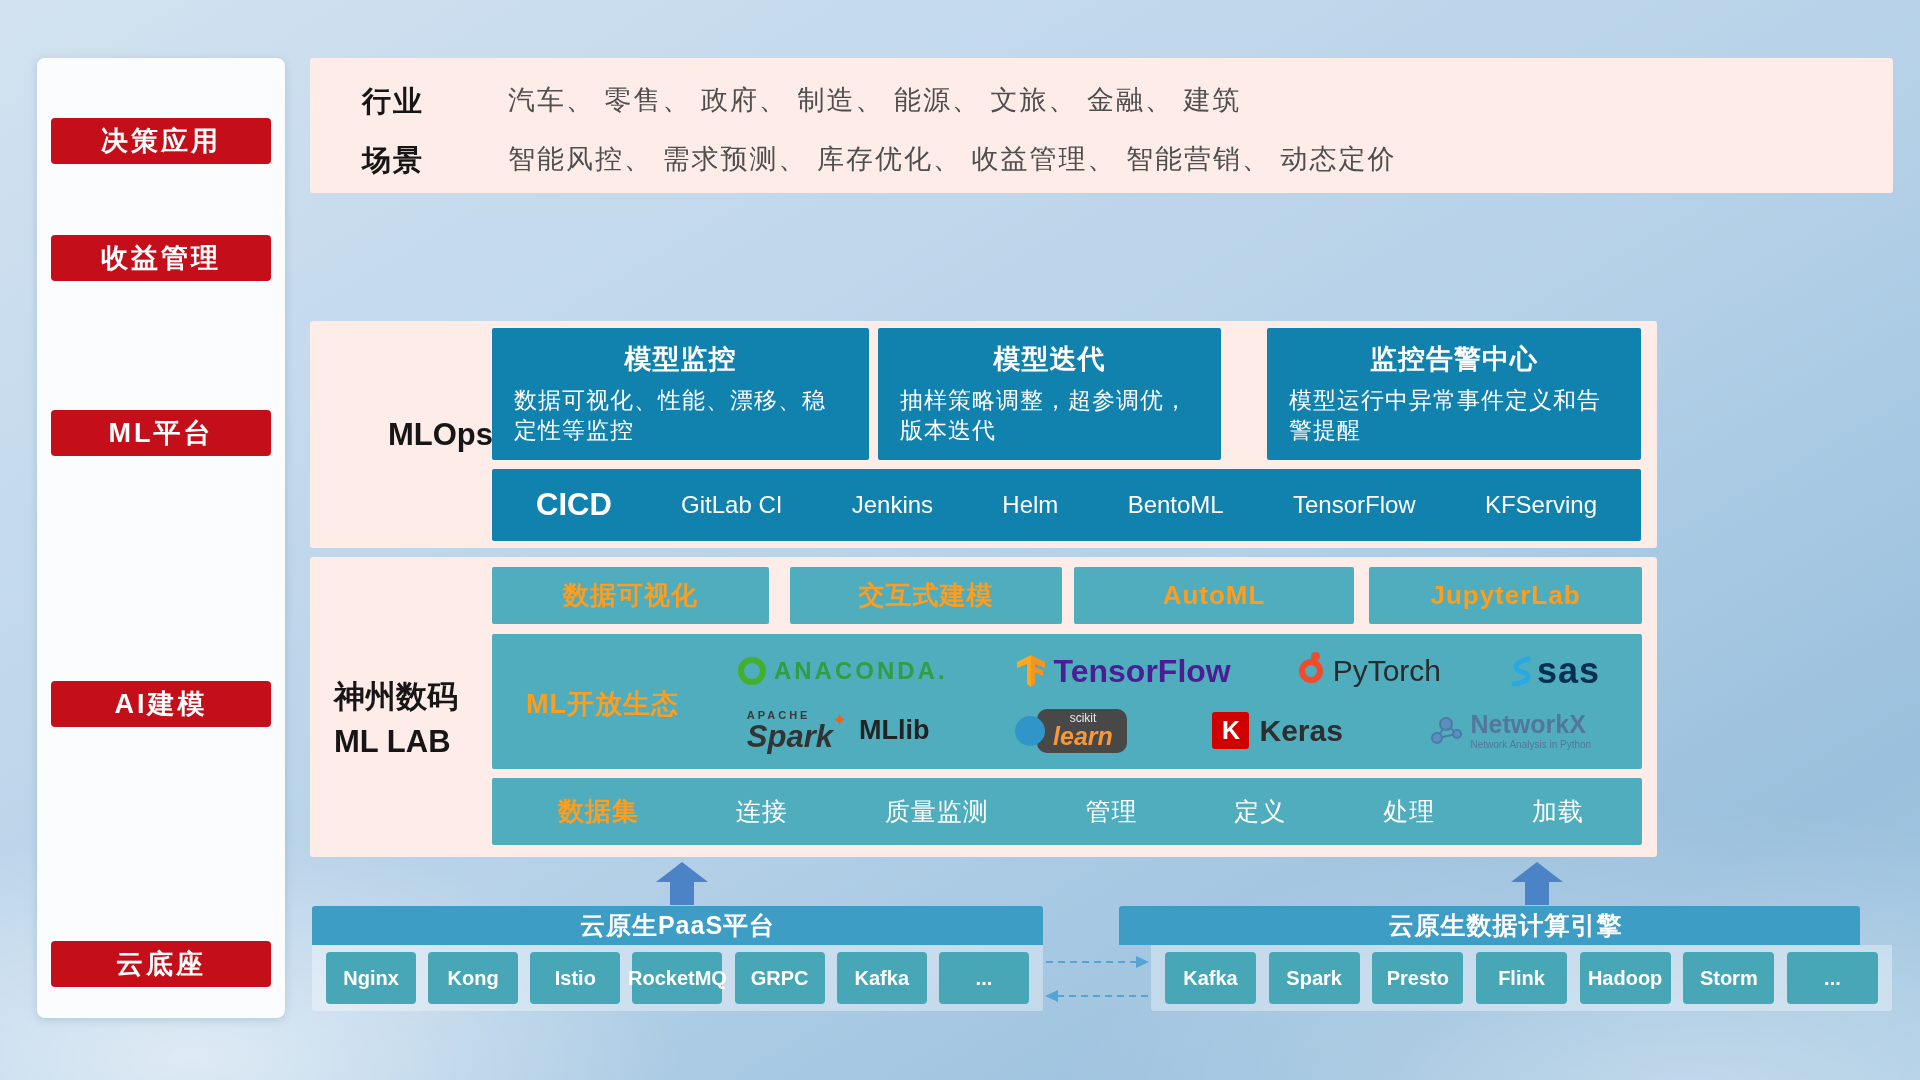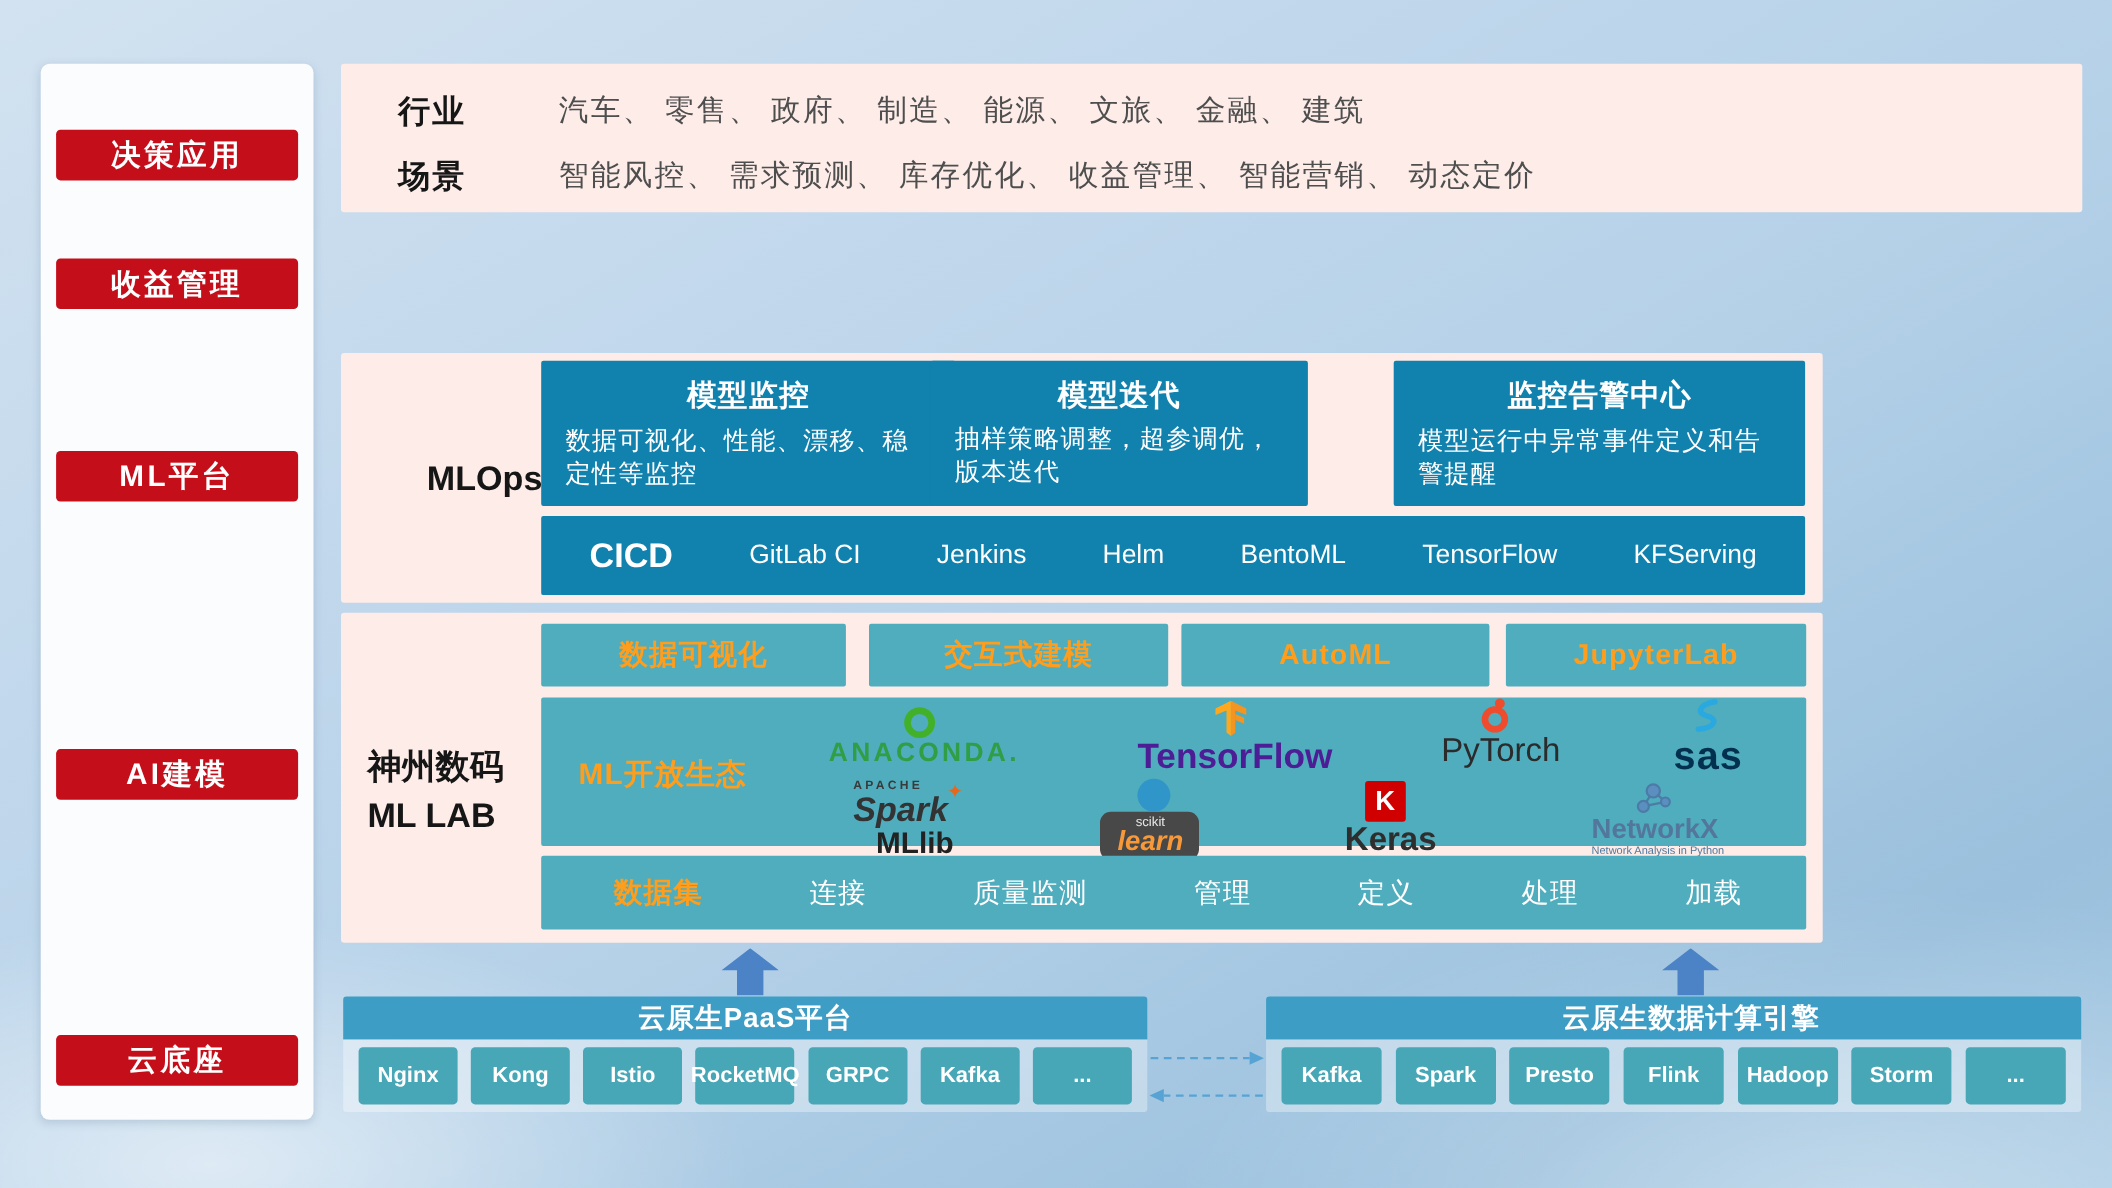--- a/index.html
+++ b/index.html
@@ -37,21 +37,21 @@
   .r2-label { position:absolute; left:46px; top:34px; font-size:31px; font-weight:bold; color:#161616; }
   .r2-btn { position:absolute; top:26px; height:55px; background:#b1b1b3; color:#3c3c3c;
     font-size:26px; font-weight:bold; display:flex; align-items:center; justify-content:center; border-radius:2px; }
   .r2-btn.b0 { left:183px; width:253px; } .r2-btn.b1 { left:559px; width:251px; }
   .r2-btn.b2 { left:934px; width:251px; } .r2-btn.b3 { left:1309px; width:252px; }
 
   
   .row3 { left:310px; top:321px; width:1347px; height:227px; }
   .mlops-label { position:absolute; left:78px; top:96px; font-size:31px; font-weight:bold; color:#161616; }
   .ml-card { position:absolute; top:7px; height:132px; background:#1181ae; color:#fff; border-radius:2px; }
-  .ml-card.c0 { left:182px; width:377px; } .ml-card.c1 { left:536px; width:343px;font-family:Liberation Mono, monospace; } .ml-card.c2 { left:957px; width:374px; }
+  .ml-card.c0 { left:182px; width:377px; } .ml-card.c1 { left:568px; width:343px; } .ml-card.c2 { left:957px; width:374px; }
   .ml-card-title { display:block; padding-top:13px; text-align:center; font-size:27px; font-weight:bold; letter-spacing:1px; }
   .ml-card-desc  { display:block; padding:9px 22px 0 22px; font-size:23px; line-height:1.3; letter-spacing:1px; }
   .cicd-bar { position:absolute; left:182px; top:148px; width:1149px; height:72px; background:#1181ae;
     border-radius:2px; display:flex; align-items:center; justify-content:space-between; padding:0 44px; color:#fff; }
   .cicd-label { font-size:31px; font-weight:bold; }
   .cicd-tool  { font-size:24px; font-weight:500; }
 
   
   .monitor { left:1660px; top:321px; width:233px; height:536px; }
   .mon-title { position:absolute; top:16px; width:100%; text-align:center;
@@ -66,21 +66,21 @@
   .lab-label { position:absolute; left:24px; top:118px; font-size:31px; font-weight:bold; color:#161616; line-height:1.45; }
   .r4-btn { position:absolute; top:10px; height:57px; background:#4fadbd; color:#ff9d1c;
     font-size:26px; font-weight:bold; letter-spacing:1px; display:flex; align-items:center; justify-content:center; border-radius:2px; }
   .r4-btn.t0 { left:182px; width:277px; } .r4-btn.t1 { left:480px; width:272px; }
   .r4-btn.t2 { left:764px; width:280px; } .r4-btn.t3 { left:1059px; width:273px; }
 
   .eco-box { position:absolute; left:182px; top:77px; width:1150px; height:135px; background:#4fadbd; border-radius:2px; }
   .eco-label { position:absolute; left:34px; top:52px; font-size:27px; font-weight:bold; color:#ff9d1c; letter-spacing:1px; }
   .eco-logos { position:absolute; left:212px; right:8px; top:0; bottom:0; display:flex; flex-direction:column; justify-content:space-evenly; }
   .eco-row { display:flex; align-items:center; justify-content:space-around; }
-  .logo { display:flex; align-items:center;flex-direction:column; }
+  .logo { display:flex; align-items:center; }
 
   .ana-ring { display:inline-block; width:28px; height:28px; border:6px solid #43b02a; border-radius:50%; margin-right:8px; }
   .ana-text { font-size:24px; font-weight:bold; color:#2f9e44; letter-spacing:3px; }
 
   .tf-text { font-size:32px; font-weight:bold; color:#4c1d95; margin-left:8px; }
 
   .pt-icon { display:inline-block; width:24px; height:24px; border:6px solid #ee4c2c; border-radius:50%; position:relative; margin-right:10px; }
   .pt-dot { position:absolute; top:-13px; right:-3px; width:9px; height:9px; background:#ee4c2c; border-radius:50%; }
   .pt-text { font-size:30px; font-weight:500; color:#2b2b2b; }
 
@@ -110,21 +110,21 @@
   .data-label { font-size:26px; font-weight:bold; color:#ff9d1c; letter-spacing:1px; }
   .data-item { font-size:25px; color:#fff; letter-spacing:1px; }
 
   
   .arrow-up { position:absolute; top:862px; width:52px; height:43px; }
   .arrow-up.a0 { left:656px; } .arrow-up.a1 { left:1511px; }
 
   .cloud-head { position:absolute; top:906px; height:39px; background:#3d9dc5; color:#fff;
     font-size:25px; font-weight:bold; letter-spacing:1px; display:flex; align-items:center; justify-content:center; border-radius:3px 3px 0 0; }
   .cloud-head.paas { left:312px; width:731px; }
-  .cloud-head.eng  { left:1151px; width:741px;padding-left:32px; }
+  .cloud-head.eng  { left:1119px; width:741px;padding-left:32px; }
   .cloud-body { position:absolute; top:945px; height:66px; background:rgba(255,255,255,0.35);
     display:flex; align-items:center; justify-content:space-between; padding:0 14px; border-radius:0 0 3px 3px; }
   .cloud-body.paas { left:312px; width:731px; }
   .cloud-body.eng  { left:1151px; width:741px; }
   .cloud-btn { height:52px; background:#47a7b6; color:#fff; font-size:20px; font-weight:bold;
     display:flex; align-items:center; justify-content:center; text-align:center; line-height:1.05; border-radius:4px; padding:2px; }
   .cloud-body.paas .cloud-btn { width:90px; }
   .cloud-body.eng  .cloud-btn { width:91px; }
 
   .dash-arrows { position:absolute; left:1044px; top:950px; }

